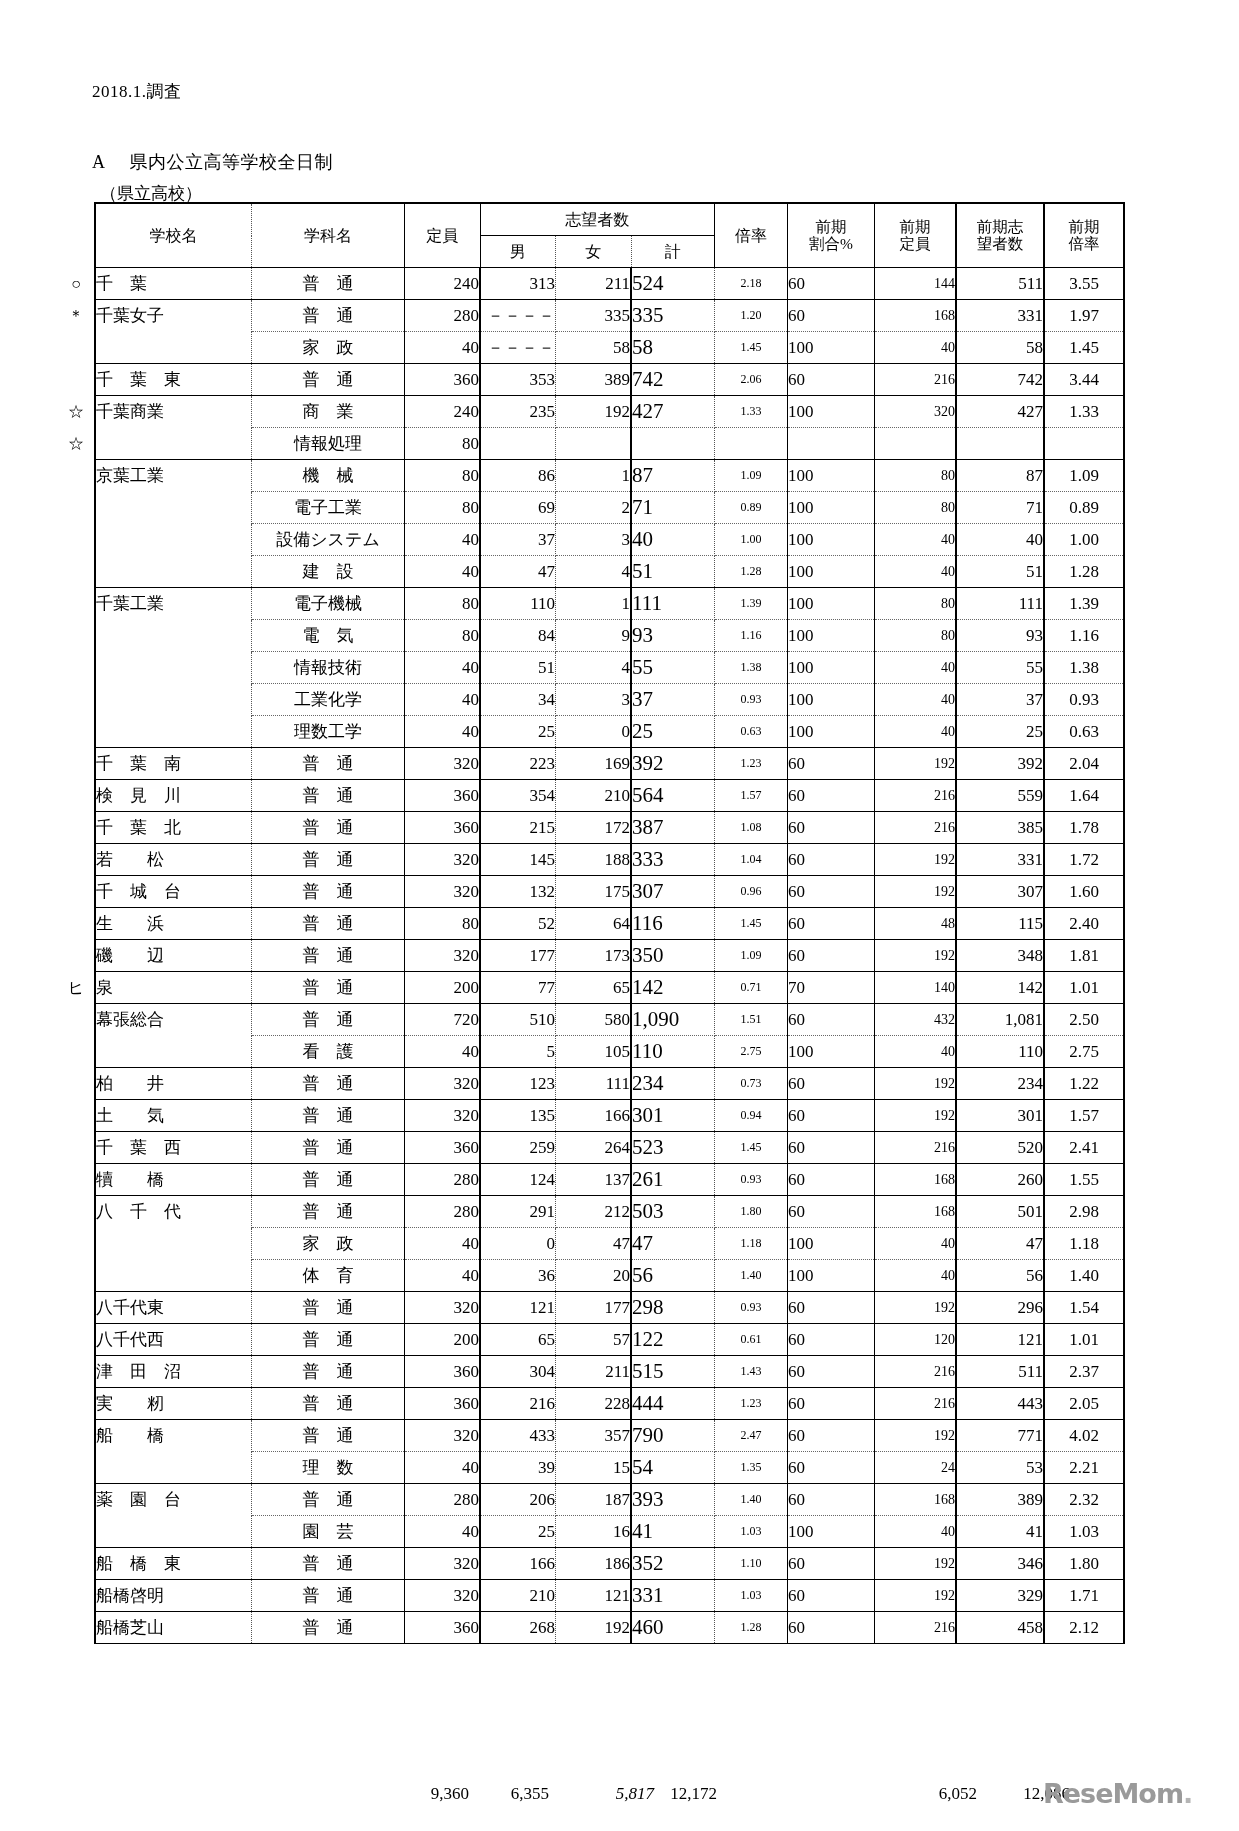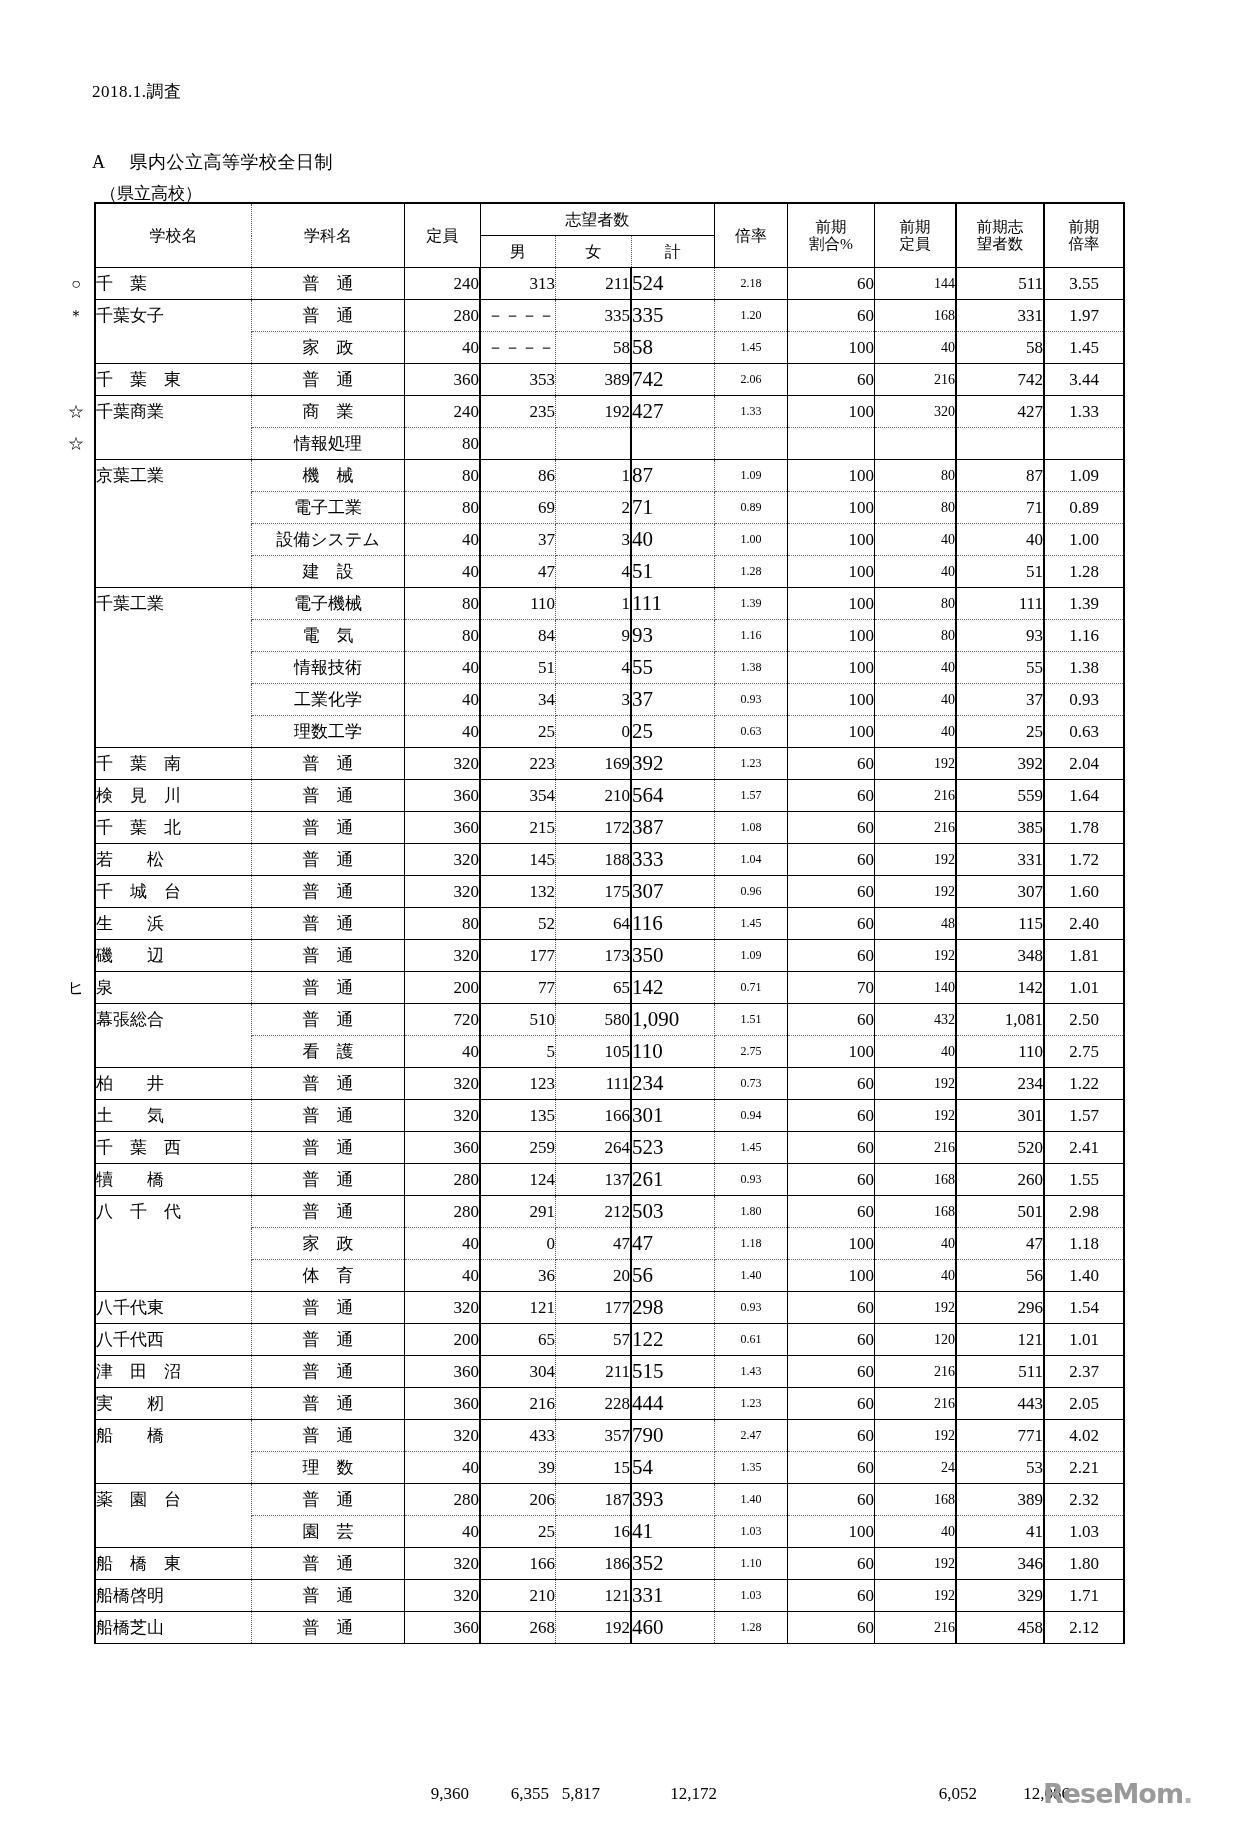--- a/index.html
+++ b/index.html
@@ -50,21 +50,21 @@
   .hcell .l1{display:block;}
   .hcell .l2{display:block;}
 
   td.school{width:155px;text-align:left;font-size:17px;}
   td.dept{width:152px;text-align:center;font-size:17px;}
   td.num{width:74px;text-align:right;padding-right:7px;font-size:17px;}
   td.numm{width:74px;text-align:right;padding-right:7px;font-size:17px;}
   td.numf{width:74px;text-align:right;padding-right:7px;font-size:17px;}
   td.numt{width:82px;padding-right:7px;font-size:21px;}
   td.rate{width:72px;text-align:center;font-size:12px;}
-  td.pct{width:86px;text-align:right;font-size:17px;}
+  td.pct{width:86px;text-align:left;font-size:17px;}
   td.cap{width:80px;text-align:right;padding-right:12px;font-size:14px;}
   td.app{width:86px;text-align:right;padding-right:7px;font-size:17px;}
   td.arate{width:78px;text-align:center;font-size:17px;}
 
   .totals{position:absolute;left:58px;top:1784px;width:1125px;font-size:17px;}
   .totals .t{position:absolute;text-align:right;}
 
   .watermark{position:absolute;left:1043px;top:1778px;font-family:"DejaVu Sans",sans-serif;
     font-weight:bold;font-size:27px;color:#9a9a9a;letter-spacing:-1px;}
   .watermark .dot{color:#b5b5b5;}
@@ -742,21 +742,21 @@
             <td class="app thick-l solid-t solid-b frame-b">458</td>
             <td class="arate thick-l frame-r solid-t solid-b frame-b">2.12</td>
           </tr>
         </tbody>
     </table>
   </div>
 
   <div class="totals">
     <span class="t" style="left:331px;width:80px;">9,360</span>
     <span class="t" style="left:411px;width:80px;">6,355</span>
-    <span class="t" style="left:462px;width:80px;">5,817</span>
+    <span class="t" style="left:516px;width:80px;font-style:italic;">5,817</span>
     <span class="t" style="left:571px;width:88px;">12,172</span>
     <span class="t" style="left:833px;width:86px;">6,052</span>
     <span class="t" style="left:918px;width:94px;">12,086</span>
   </div>
 
   <div class="watermark">
     <span>Rese</span><span>Mom</span><span class="dot">.</span>
   </div>
 
 </div>

